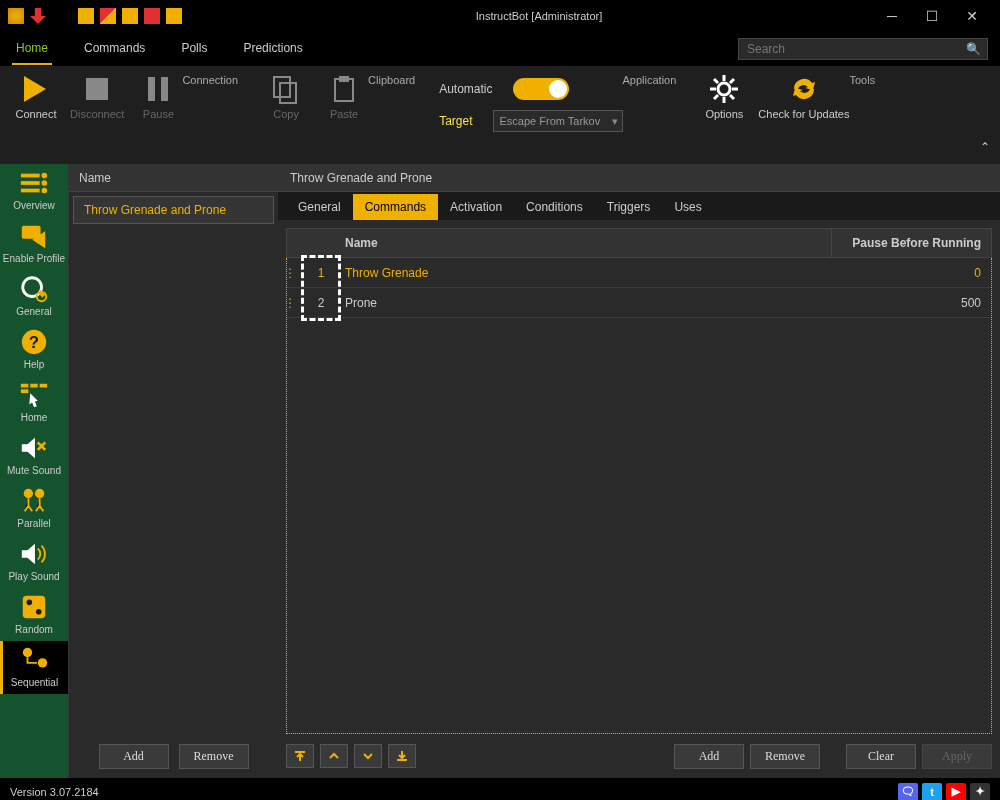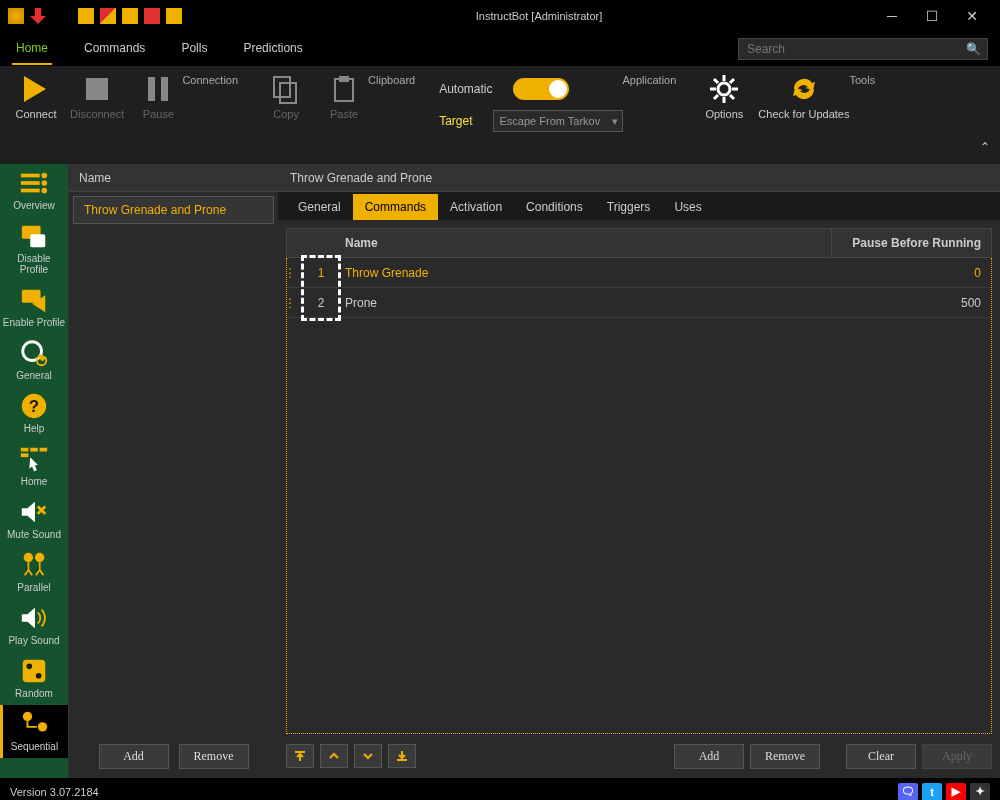--- a/index.html
+++ b/index.html
@@ -231,29 +231,20 @@
             <circle cx="27" cy="16" r="3" fill="#f0b000"></circle>
             <circle cx="27" cy="24" r="3" fill="#f0b000"></circle>
           </svg>
         </div>
         <div class="slbl">Overview</div>
       </div>
       <div class="side-item">
         <div class="sicon">
           <svg width="32" height="30" viewBox="0 0 32 32">
             <rect x="3" y="5" width="20" height="14" rx="2" fill="#f0b000"></rect>
-            <rect x="12" y="14" width="16" height="14" rx="2" fill="#fff"></rect>
-          </svg>
-        </div>
-        <div class="slbl">Disable Profile</div>
-      </div>
-      <div class="side-item">
-        <div class="sicon">
-          <svg width="32" height="30" viewBox="0 0 32 32">
-            <rect x="3" y="5" width="20" height="14" rx="2" fill="#f0b000"></rect>
             <path d="M14 20l14-9v18z" fill="#f0b000"></path>
           </svg>
         </div>
         <div class="slbl">Enable Profile</div>
       </div>
       <div class="side-item">
         <div class="sicon">
           <svg width="32" height="30" viewBox="0 0 32 32">
             <circle cx="14" cy="14" r="10" fill="none" stroke="#fff" stroke-width="3"></circle>
             <path d="M20 20l5 5 3-3-5-5z" fill="#f0b000"></path>

